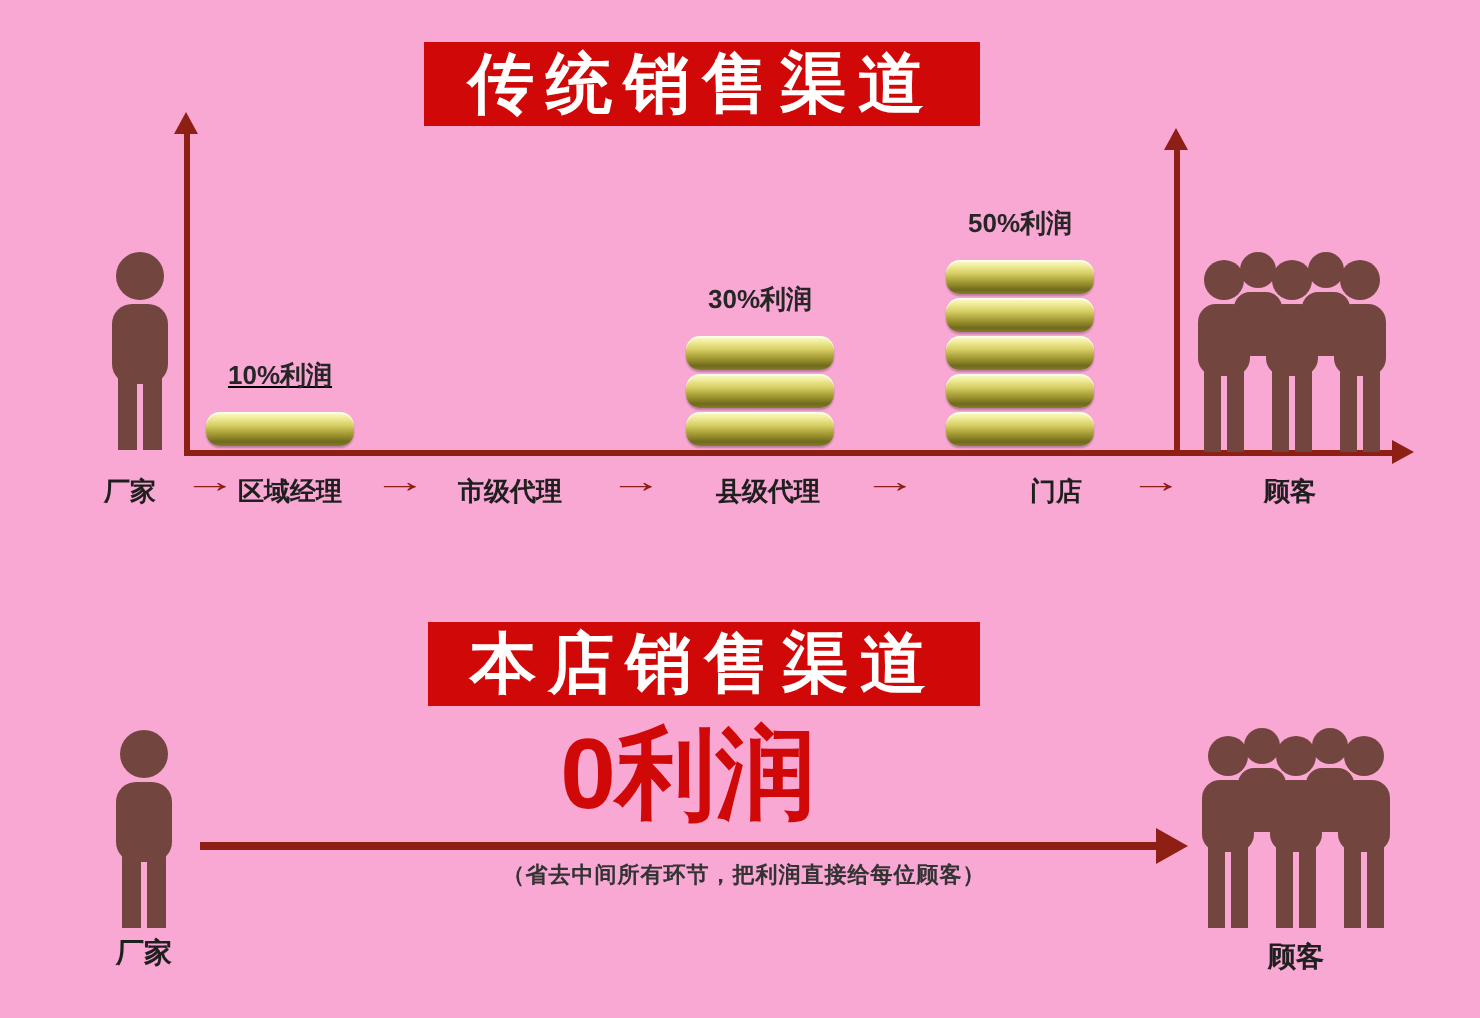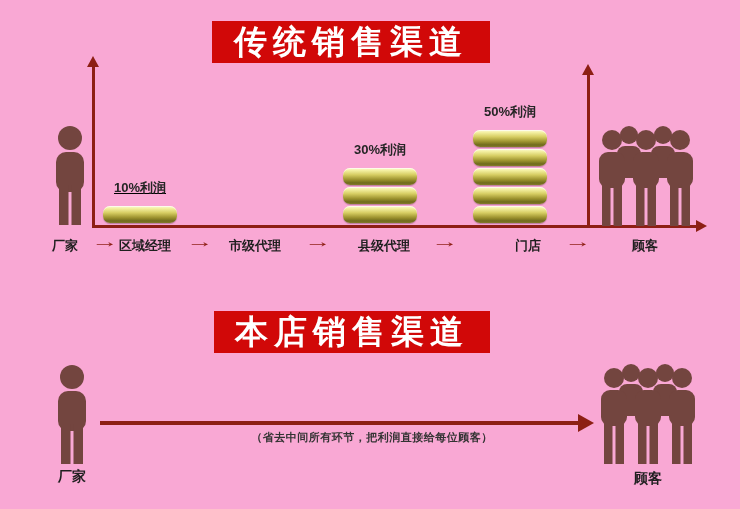--- a/index.html
+++ b/index.html
@@ -152,20 +152,21 @@
       <circle cx="20" cy="13" r="12" fill="currentColor"></circle>
       <rect x="6" y="27" width="28" height="40" rx="10" fill="currentColor"></rect>
       <rect x="9" y="60" width="9.5" height="40" fill="currentColor"></rect>
       <rect x="21.5" y="60" width="9.5" height="40" fill="currentColor"></rect>
     </svg>
   </div>
 
   <div class="line" style="left:100px; top:421px; width:478px; height:4px;"></div>
   <div class="tri right big" style="left:578px; top:414px;"></div>
 
+  <div class="zero-profit">0利润</div>
   <div class="note">（省去中间所有环节，把利润直接给每位顾客）</div>
 
   <div class="crowd" style="left:598px; top:364px; width:100px; height:100px;">
     <svg viewBox="0 0 100 100" width="100" height="100">
       <circle cx="33" cy="9" r="9" fill="currentColor"></circle>
       <rect x="21" y="20" width="24" height="32" rx="8" fill="currentColor"></rect>
       <circle cx="67" cy="9" r="9" fill="currentColor"></circle>
       <rect x="55" y="20" width="24" height="32" rx="8" fill="currentColor"></rect>
       <circle cx="16" cy="14" r="10" fill="currentColor"></circle>
       <rect x="3" y="26" width="26" height="36" rx="9" fill="currentColor"></rect>

